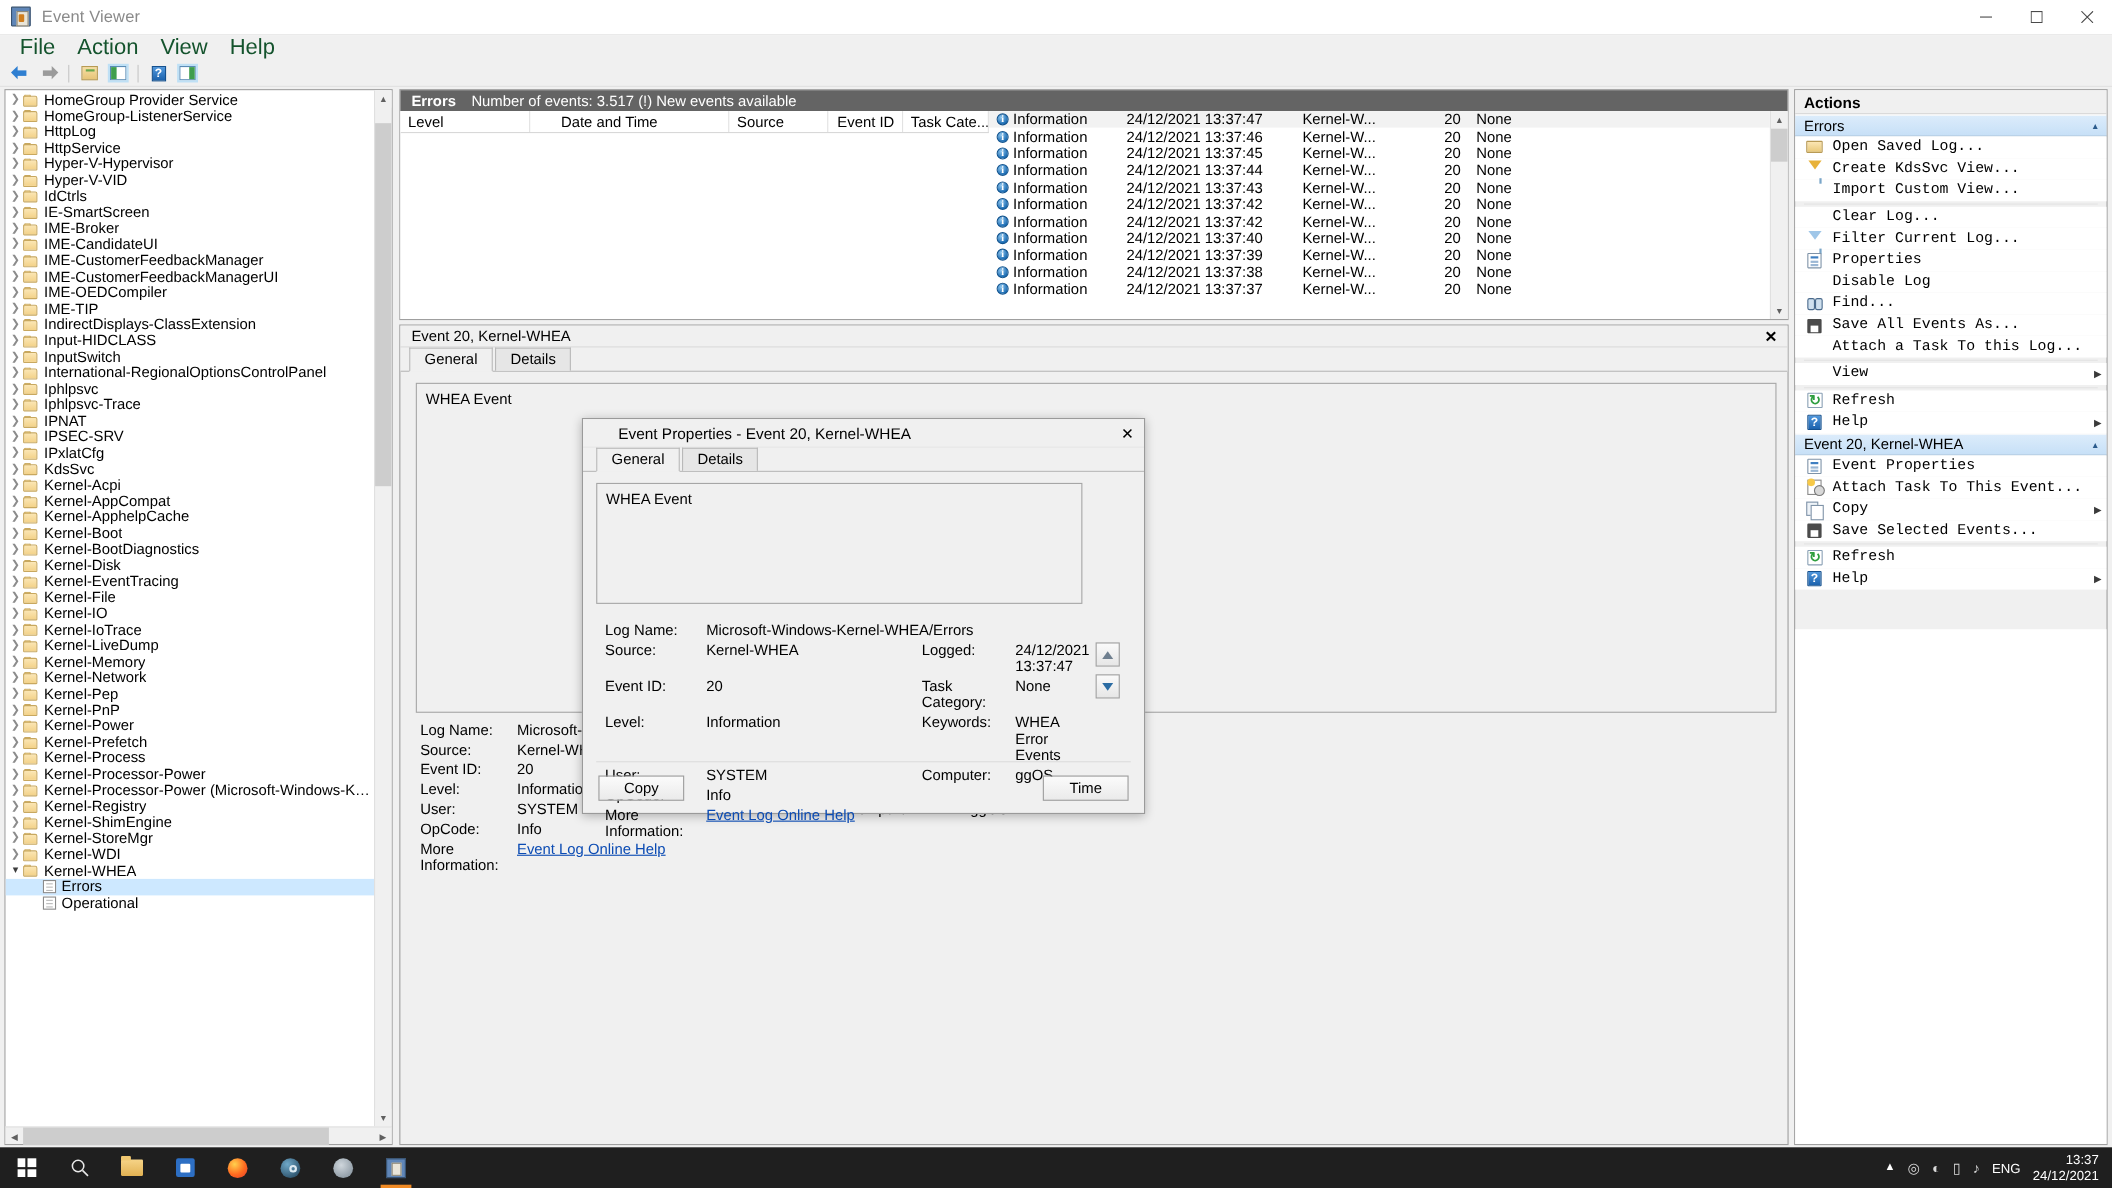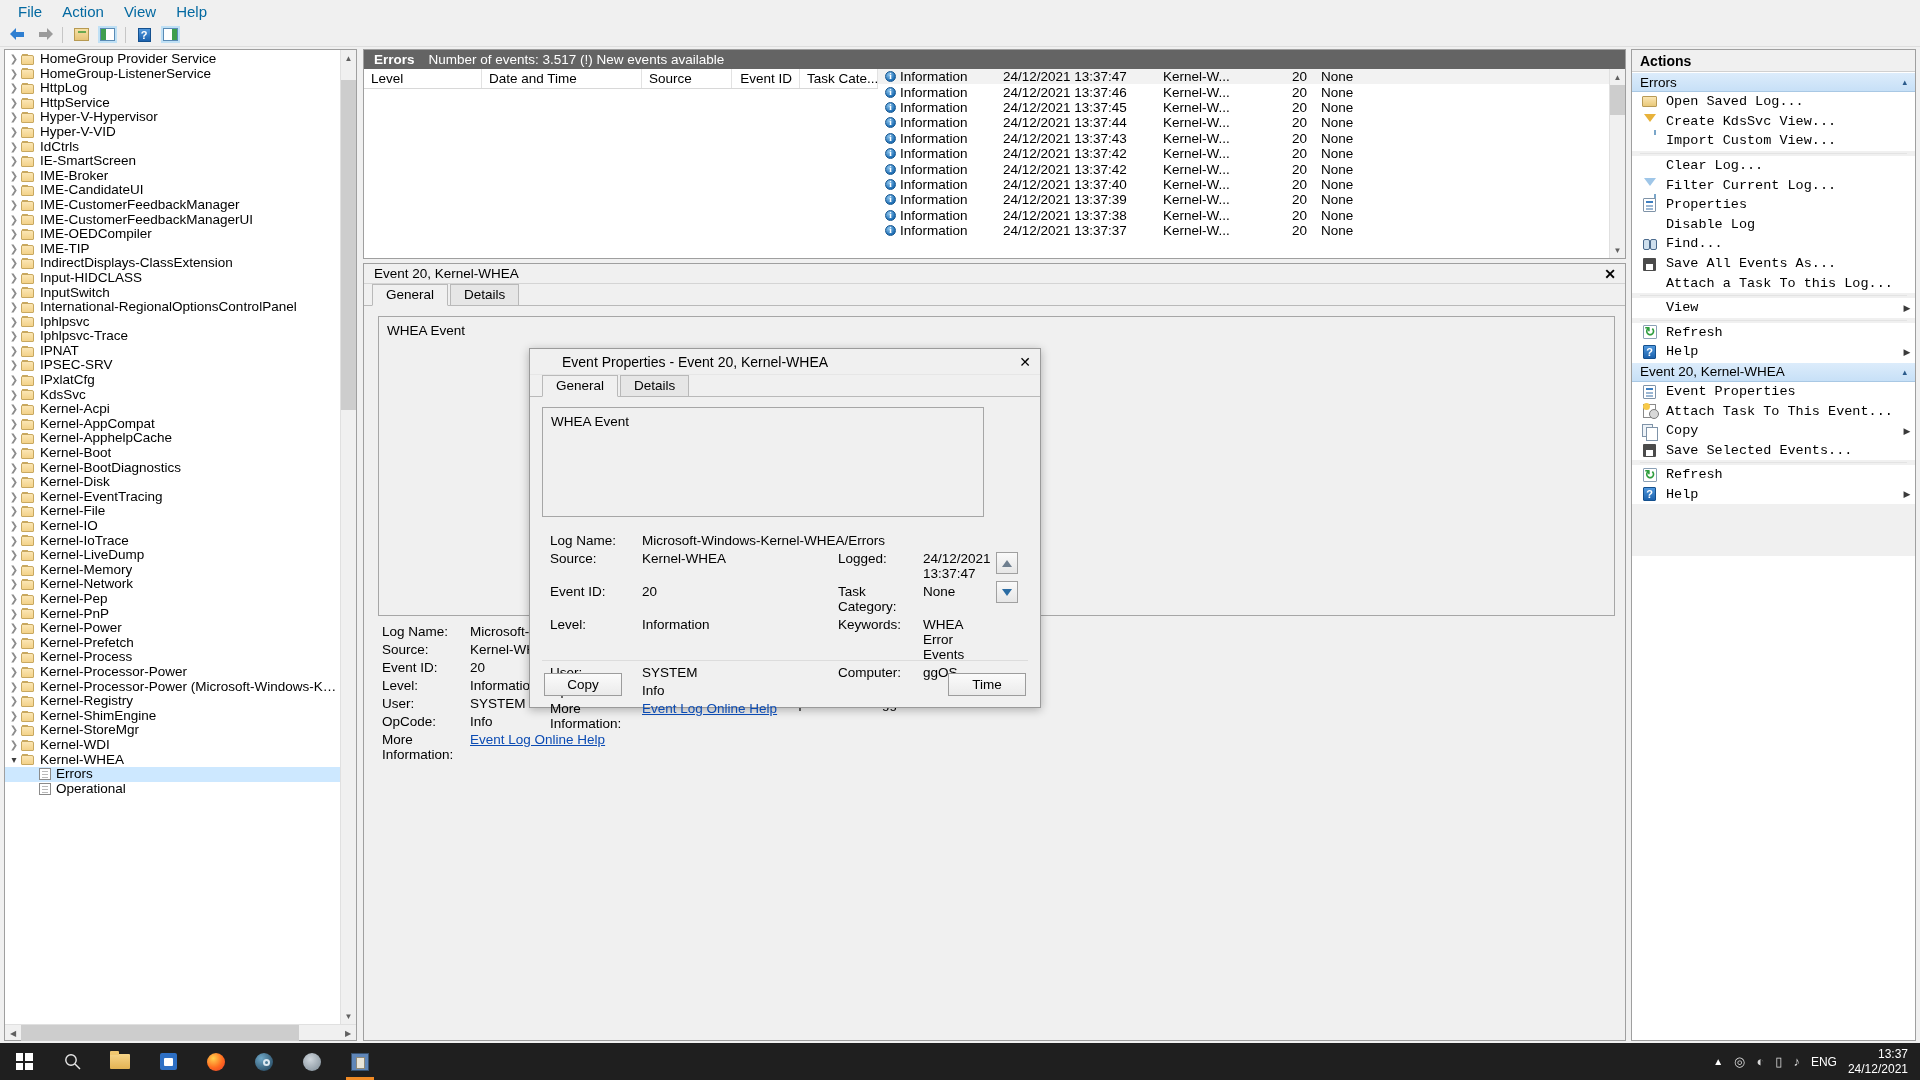--- a/index.html
+++ b/index.html
@@ -47,21 +47,21 @@
     width:46px;height:32px;display:flex;align-items:center;justify-content:center;
     color:#4a4a4a;
   }
   .wbtn svg{display:block;}
   
   .menubar{
     height:23px;background:#f0f0f0;display:flex;align-items:center;
     padding-left:8px; flex:0 0 23px;
   }
   .menubar .mi{
-    padding:2px 10px;font-size:15px;color:#0369a1;
+    padding:2px 10px;font-size:20px;color:#14532d;
   }
   
   .toolbar{
     height:24px;background:#f0f0f0;display:flex;align-items:center;
     padding-left:5px;border-bottom:1px solid #dedede;flex:0 0 24px;
   }
   .tbtn{width:26px;height:22px;display:flex;align-items:center;justify-content:center;}
   .tsep{width:1px;height:16px;background:#c6c6c6;margin:0 5px;}
   
   .arrow{width:17px;height:13px;position:relative;}
@@ -352,20 +352,42 @@
   .tb-right{margin-left:auto;display:flex;align-items:center;color:#fff;font-size:12px;padding-right:12px;gap:11px;}
   .clock{line-height:1.25;text-align:right;font-size:12px;}
   .winlogo{width:17px;height:17px;display:grid;grid-template-columns:1fr 1fr;grid-template-rows:1fr 1fr;gap:2px;}
   .winlogo i{background:#fff;display:block;}
 </style>
 </head>
 <body>
 
 <div class="app">
 
+  <div class="titlebar">
+    <div class="tb-icon">
+        <div class="evicon"></div>
+      </div>
+    <div class="title">Event Viewer</div>
+    <div class="spacer"></div>
+    <div class="wbtn">
+      <svg width="11" height="11" viewBox="0 0 11 11">
+          <rect x="0" y="5" width="11" height="1" fill="currentColor"></rect>
+        </svg>
+    </div>
+    <div class="wbtn">
+      <svg width="11" height="11" viewBox="0 0 11 11">
+          <rect x="0.5" y="0.5" width="10" height="10" fill="none" stroke="currentColor"></rect>
+        </svg>
+    </div>
+    <div class="wbtn close">
+      <svg width="11" height="11" viewBox="0 0 11 11">
+          <path d="M0 0 L11 11 M11 0 L0 11" stroke="currentColor" fill="none"></path>
+        </svg>
+    </div>
+  </div>
 
   <div class="menubar">
     <div class="mi">File</div>
     <div class="mi">Action</div>
     <div class="mi">View</div>
     <div class="mi">Help</div>
   </div>
 
   <div class="toolbar">
     <div class="tbtn">
@@ -829,21 +851,21 @@
 
       <div class="listbox">
         <div class="listheaderbar">
           <b>Errors</b>
           <span>Number of events: 3.517 (!) New events available</span>
         </div>
         <div class="gridwrap">
           <div class="grid">
             <div class="ghead" id="grid-head">
                 <div class="gh" style="width: 118px;">Level</div>
-                <div class="gh" style="width: 160px;">Date and Time</div>
+                <div class="gh" style="width: 160px; margin-left: 21px;">Date and Time</div>
                 <div class="gh" style="width: 90px;">Source</div>
                 <div class="gh num" style="width: 68px;">Event ID</div>
                 <div class="gh" style="width: 78px;">Task Cate...</div>
               </div>
             <div class="grows" id="grid-rows">
                 <div class="grow sel">
                   <div class="gc" style="width: 118px;">
                     <span class="infoicon"></span>
                     <span>Information</span>
                   </div>

